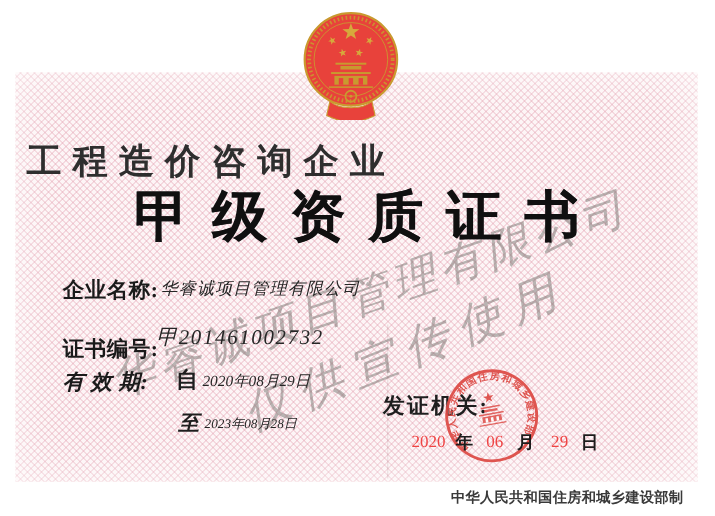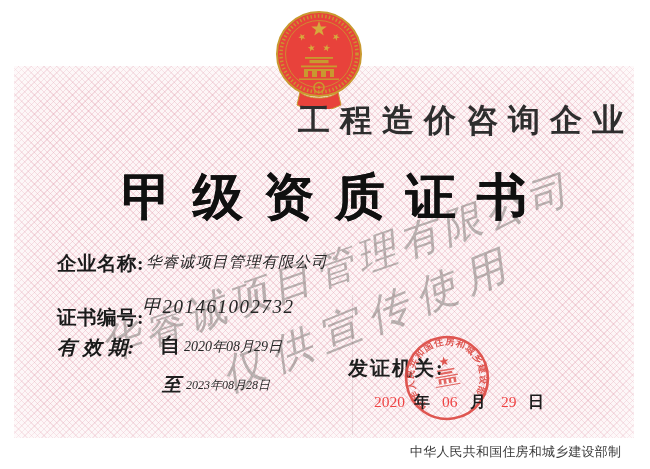--- a/index.html
+++ b/index.html
@@ -21,21 +21,21 @@
   
   .wm{
     transform-origin:0 0;white-space:nowrap;
     color:rgba(118,113,110,.50);
     font-style:italic;font-weight:500;
   }
   .wm1{left:93px;top:322px;font-size:40px;letter-spacing:5px;transform:rotate(-19deg);}
   .wm2{left:213px;top:352px;font-size:42px;letter-spacing:10px;transform:rotate(-22deg);}
   .emblem{left:274px;top:8px;width:90px;height:101px;}
   .title1{
-    left:14px;top:99px;width:620px;text-align:right;
+    left:14px;top:125px;width:620px;text-align:left;
     font-size:32px;font-weight:700;letter-spacing:10px;text-indent:10px;color:#2e2e2e;
   }
   .title2{
     left:14px;top:164px;width:620px;text-align:center;
     font-size:50px;font-weight:900;letter-spacing:21px;text-indent:21px;color:#101010;
     text-shadow:0.6px 0 0 #101010;
   }
   .lbl{font-size:19.5px;font-weight:700;letter-spacing:0.5px;color:#1a1a1a;}
   .val{font-style:italic;font-weight:500;color:#262626;}
   .lbl-company{left:57px;top:250px;}
@@ -50,21 +50,21 @@
   .lbl-issuer{left:348px;top:355px;font-size:20px;font-weight:700;letter-spacing:2px;}
   .seal{left:403px;top:334px;width:88px;height:88px;transform:rotate(-10deg);opacity:.93;}
   .seal text{font-size:10.5px;letter-spacing:1.2px;font-weight:700;
     font-family:"Liberation Serif","DejaVu Serif",serif;}
   .dt{font-size:15.5px;color:#ef4444;top:393px;}
   .dtu{font-size:16px;font-weight:600;color:#1c1c1c;top:392px;}
   .dt-y{left:374px;} .dtu-y{left:414px;}
   .dt-m{left:442px;text-align:center;} .dtu-m{left:470px;}
   .dt-d{left:501px;} .dtu-d{left:528px;}
   .footer{
-    left:410px;top:443px;font-size:13px;font-weight:400;
+    left:410px;top:443px;font-size:13px;font-weight:700;
     letter-spacing:0.2px;color:#3a3a3a;
   }
 </style>
 </head>
 <body>
 
 <div class="stage">
 
   <div class="abs paper"></div>
   <div class="abs fold"></div>

